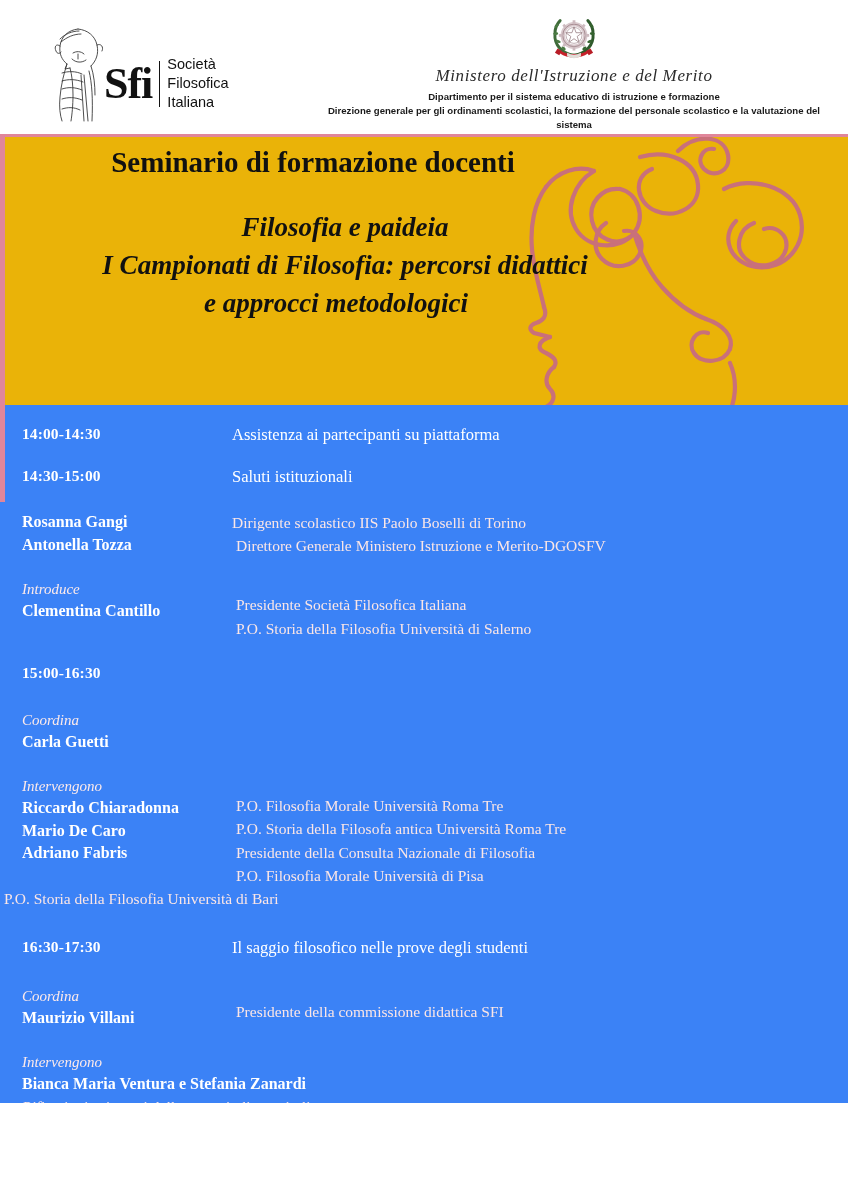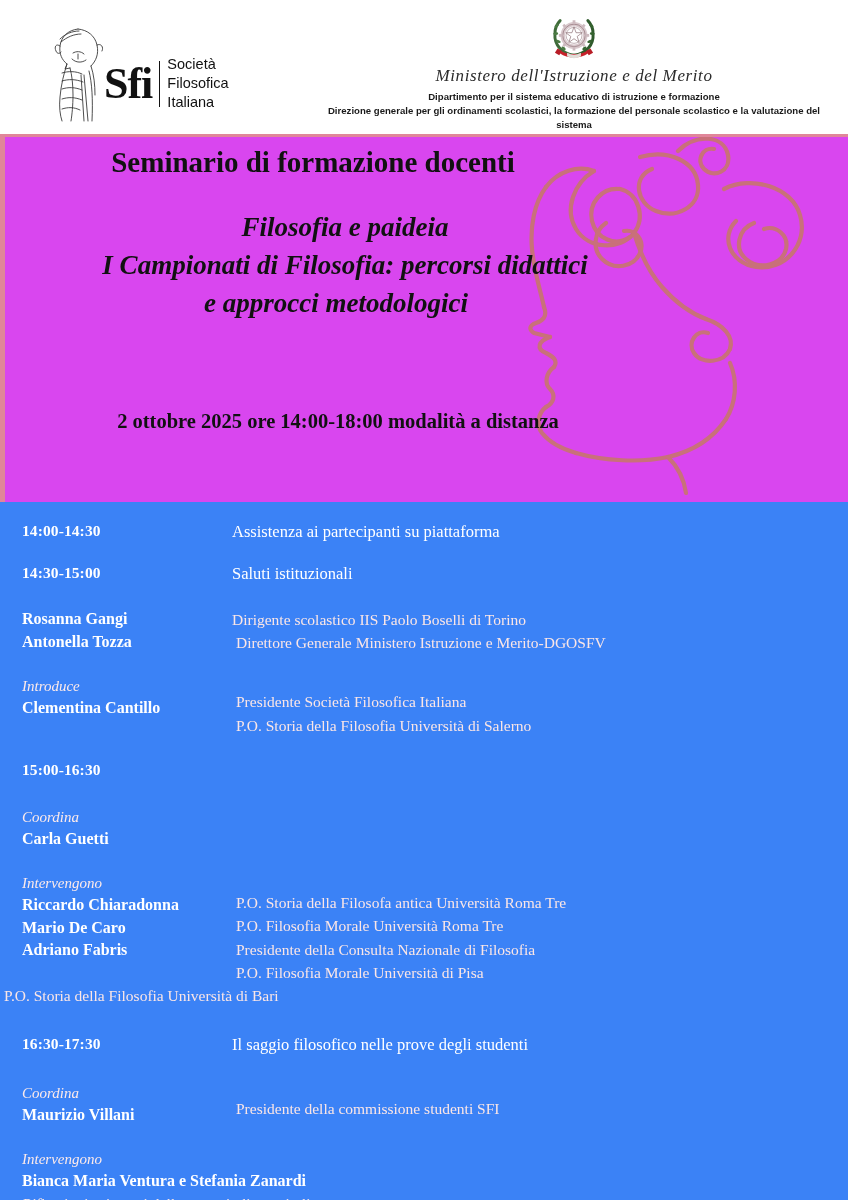--- a/index.html
+++ b/index.html
@@ -121,24 +121,24 @@
     font-size: 9.6px;
     color: #1a1a1a;
     line-height: 1.45;
     margin: 0 auto;
     max-width: 530px;
   }
 
   
   .hero {
     position: relative;
-    height: 365px;
+    height: 268px;
     width: 848px;
     overflow: hidden;
-    background: #d946ef;
+    background: #eab308;
   }
   .hero-art {
     position: absolute;
     right: 0;
     top: -6px;
     width: 320px;
     height: 370px;
     z-index: 1;
     pointer-events: none;
   }
@@ -476,22 +476,22 @@
 
     <div class="prog-row">
       <div class="col-left">
         <div class="t-role">Intervengono</div>
         <div class="t-name">Riccardo Chiaradonna</div>
         <div class="t-name">Mario De Caro</div>
         <div class="t-name">Adriano Fabris</div>
       </div>
       <div class="col-right">
         <div class="sp-18"></div>
+        <div class="t-aff indent-1">P.O. Filosofia Morale Università Roma Tre</div>
         <div class="t-aff indent-1">P.O. Storia della Filosofa antica Università Roma Tre</div>
-        <div class="t-aff indent-1">P.O. Filosofia Morale Università Roma Tre</div>
         <div class="t-aff indent-1">Presidente della Consulta Nazionale di Filosofia</div>
         <div class="t-aff indent-1">P.O. Filosofia Morale Università di Pisa</div>
       </div>
     </div>
 
     <div class="prog-row">
       <div class="col-right">
         <div class="t-aff indent-1">P.O. Storia della Filosofia Università di Bari</div>
       </div>
     </div>
@@ -509,21 +509,21 @@
 
     <div class="sp-26"></div>
 
     <div class="prog-row">
       <div class="col-left">
         <div class="t-role">Coordina</div>
         <div class="t-name">Maurizio Villani</div>
       </div>
       <div class="col-right">
         <div class="sp-14"></div>
-        <div class="t-aff indent-1">Presidente della commissione studenti SFI</div>
+        <div class="t-aff indent-1">Presidente della commissione didattica SFI</div>
       </div>
     </div>
 
     <div class="sp-22"></div>
 
     <div class="prog-row">
       <div class="col-left" style="flex:0 0 820px;">
         <div class="t-role">Intervengono</div>
         <div class="t-name">Bianca Maria Ventura e Stefania Zanardi</div>
         <div class="t-talk">Riflessioni sui saggi della prova in lingua italiana</div>

